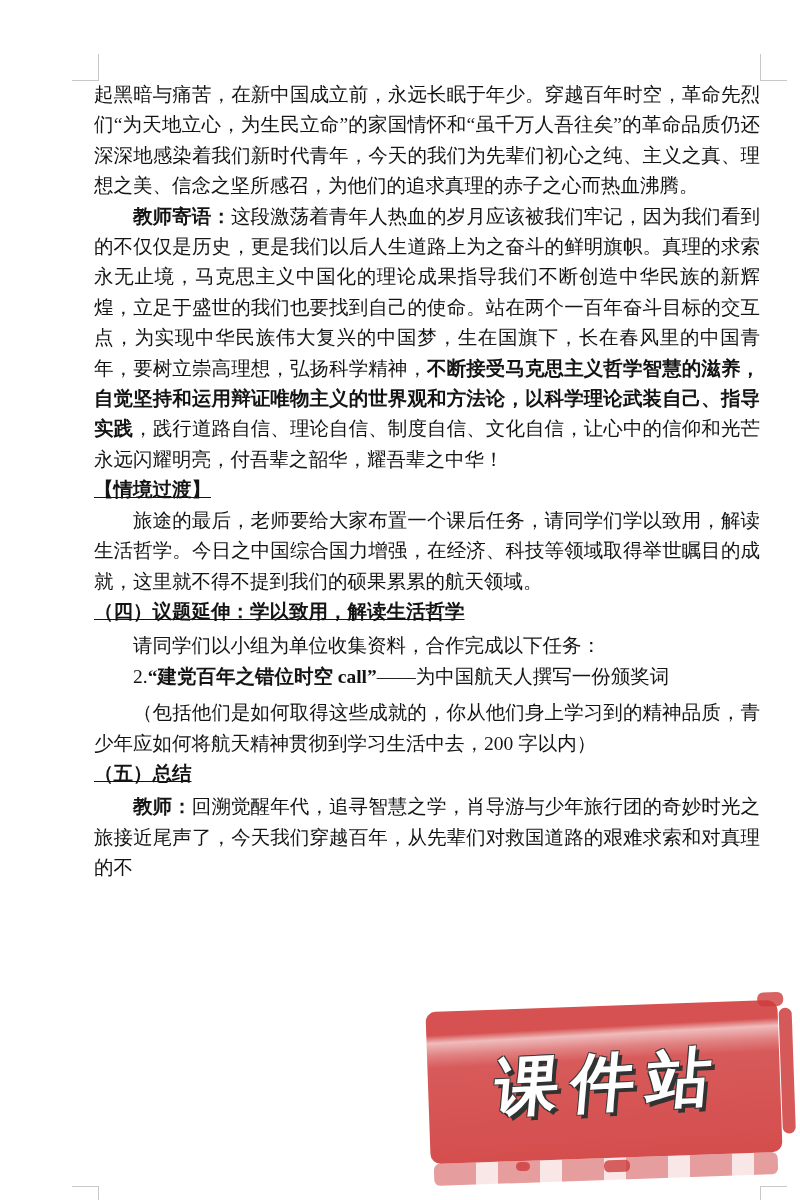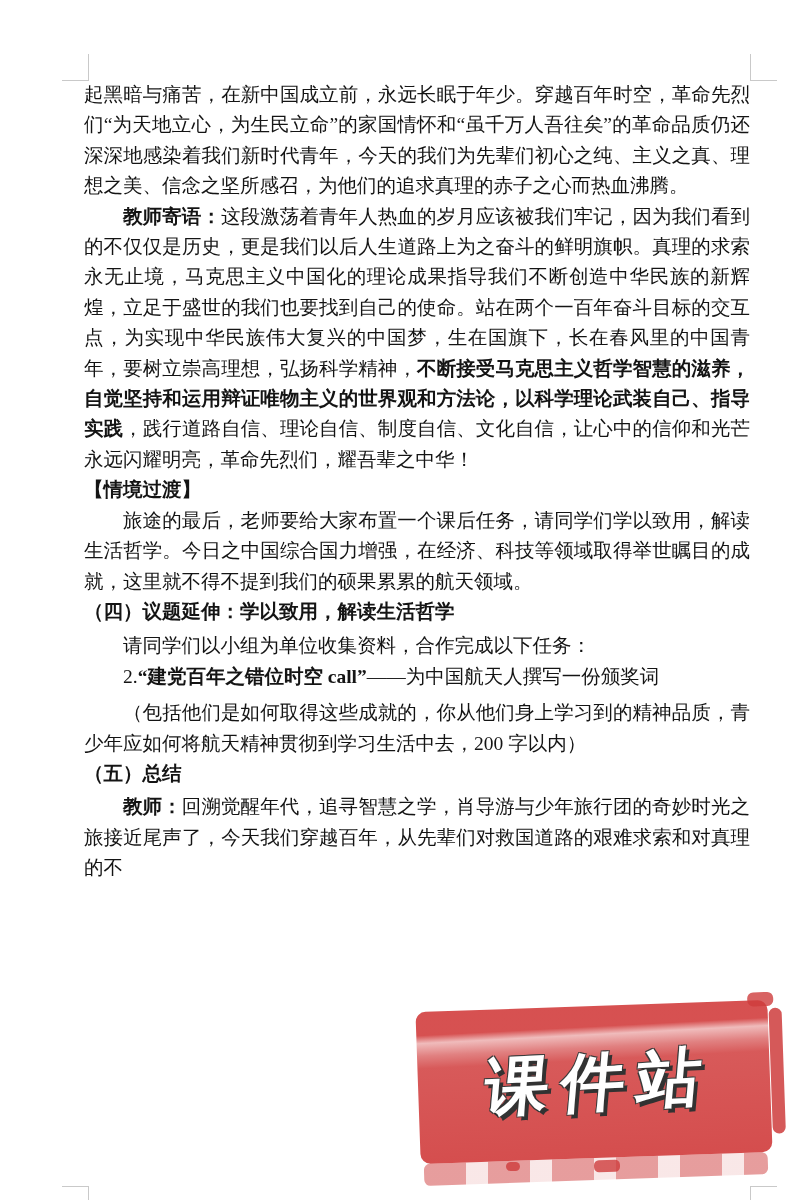--- a/index.html
+++ b/index.html
@@ -1,41 +1,41 @@
 <!DOCTYPE html>
 <html><head>
 <meta charset="utf-8">
 <style>
   html,body{margin:0;padding:0;}
   body{
     width:800px;height:1200px;position:relative;overflow:hidden;
     background:#ffffff;
     font-family:"Liberation Serif","DejaVu Serif",serif;
   }
-  .page{position:absolute;left:6px;top:0;width:775px;height:1200px;background:#ffffff;}
+  .page{position:absolute;left:16px;top:0;width:775px;height:1200px;background:#ffffff;}
   
   .crop{position:absolute;background:#c9c9c9;}
   .cm-tl-v{left:82px;top:54px;width:1px;height:27px;}
   .cm-tl-h{left:56px;top:80px;width:27px;height:1px;}
   .cm-tr-v{left:744px;top:54px;width:1px;height:27px;}
   .cm-tr-h{left:744px;top:80px;width:27px;height:1px;}
   .cm-bl-v{left:82px;top:1186px;width:1px;height:14px;}
   .cm-bl-h{left:56px;top:1186px;width:27px;height:1px;}
   .cm-br-v{left:744px;top:1186px;width:1px;height:14px;}
   .cm-br-h{left:744px;top:1186px;width:27px;height:1px;}
   
   .doc{
     position:absolute;left:78px;top:80px;width:666px;
     font-size:19.5px;line-height:30.4px;color:#141414;
     text-align:justify;text-justify:inter-character;
   }
   .blk{margin:0;}
   .p{text-indent:2em;}
   .p0{text-indent:0;}
-  .h{font-weight:700;text-indent:0;}
+  .h{font-weight:700;text-indent:0;text-decoration:underline;}
   .sec4{margin-bottom:4px;}
   .sec5{margin-bottom:3px;}
   .mt6{margin-top:6px;}
   .blk b{font-weight:700;}
   
   .stamp{
     position:absolute;left:412px;top:1006px;width:352px;height:152px;
     transform:rotate(-2deg);border-radius:10px;
     background:linear-gradient(179deg,
       rgba(210,62,62,0.90) 0%, rgba(210,62,62,0.90) 15%,
@@ -77,21 +77,21 @@
   <div class="crop cm-tl-h"></div>
   <div class="crop cm-tr-v"></div>
   <div class="crop cm-tr-h"></div>
   <div class="crop cm-bl-v"></div>
   <div class="crop cm-bl-h"></div>
   <div class="crop cm-br-v"></div>
   <div class="crop cm-br-h"></div>
 
   <div class="doc">
       <div class="blk p0"><span>起黑暗与痛苦，在新中国成立前，永远长眠于年少。穿越百年时空，革命先烈们“为天地立心，为生民立命”的家国情怀和“虽千万人吾往矣”的革命品质仍还深深地感染着我们新时代青年，今天的我们为先辈们初心之纯、主义之真、理想之美、信念之坚所感召，为他们的追求真理的赤子之心而热血沸腾。</span></div>
-      <div class="blk p"><b>教师寄语：</b><span>这段激荡着青年人热血的岁月应该被我们牢记，因为我们看到的不仅仅是历史，更是我们以后人生道路上为之奋斗的鲜明旗帜。真理的求索永无止境，马克思主义中国化的理论成果指导我们不断创造中华民族的新辉煌，立足于盛世的我们也要找到自己的使命。站在两个一百年奋斗目标的交互点，为实现中华民族伟大复兴的中国梦，生在国旗下，长在春风里的中国青年，要树立崇高理想，弘扬科学精神，</span><b>不断接受马克思主义哲学智慧的滋养，自觉坚持和运用辩证唯物主义的世界观和方法论，以科学理论武装自己、指导实践</b><span>，践行道路自信、理论自信、制度自信、文化自信，让心中的信仰和光芒永远闪耀明亮，革命先烈们，耀吾辈之中华！</span></div>
+      <div class="blk p"><b>教师寄语：</b><span>这段激荡着青年人热血的岁月应该被我们牢记，因为我们看到的不仅仅是历史，更是我们以后人生道路上为之奋斗的鲜明旗帜。真理的求索永无止境，马克思主义中国化的理论成果指导我们不断创造中华民族的新辉煌，立足于盛世的我们也要找到自己的使命。站在两个一百年奋斗目标的交互点，为实现中华民族伟大复兴的中国梦，生在国旗下，长在春风里的中国青年，要树立崇高理想，弘扬科学精神，</span><b>不断接受马克思主义哲学智慧的滋养，自觉坚持和运用辩证唯物主义的世界观和方法论，以科学理论武装自己、指导实践</b><span>，践行道路自信、理论自信、制度自信、文化自信，让心中的信仰和光芒永远闪耀明亮，付吾辈之韶华，耀吾辈之中华！</span></div>
       <div class="blk h"><b>【情境过渡】</b></div>
       <div class="blk p"><span>旅途的最后，老师要给大家布置一个课后任务，请同学们学以致用，解读生活哲学。今日之中国综合国力增强，在经济、科技等领域取得举世瞩目的成就，这里就不得不提到我们的硕果累累的航天领域。</span></div>
       <div class="blk h sec4"><b>（四）议题延伸：学以致用，解读生活哲学</b></div>
       <div class="blk p"><span>请同学们以小组为单位收集资料，合作完成以下任务：</span></div>
       <div class="blk p"><span>2.</span><b>“建党百年之错位时空 call”</b><span>——为中国航天人撰写一份颁奖词</span></div>
       <div class="blk p mt6"><span>（包括他们是如何取得这些成就的，你从他们身上学习到的精神品质，青少年应如何将航天精神贯彻到学习生活中去，200 字以内）</span></div>
       <div class="blk h sec5"><b>（五）总结</b></div>
       <div class="blk p"><b>教师：</b><span>回溯觉醒年代，追寻智慧之学，肖导游与少年旅行团的奇妙时光之旅接近尾声了，今天我们穿越百年，从先辈们对救国道路的艰难求索和对真理的不</span></div>
     </div>
 

